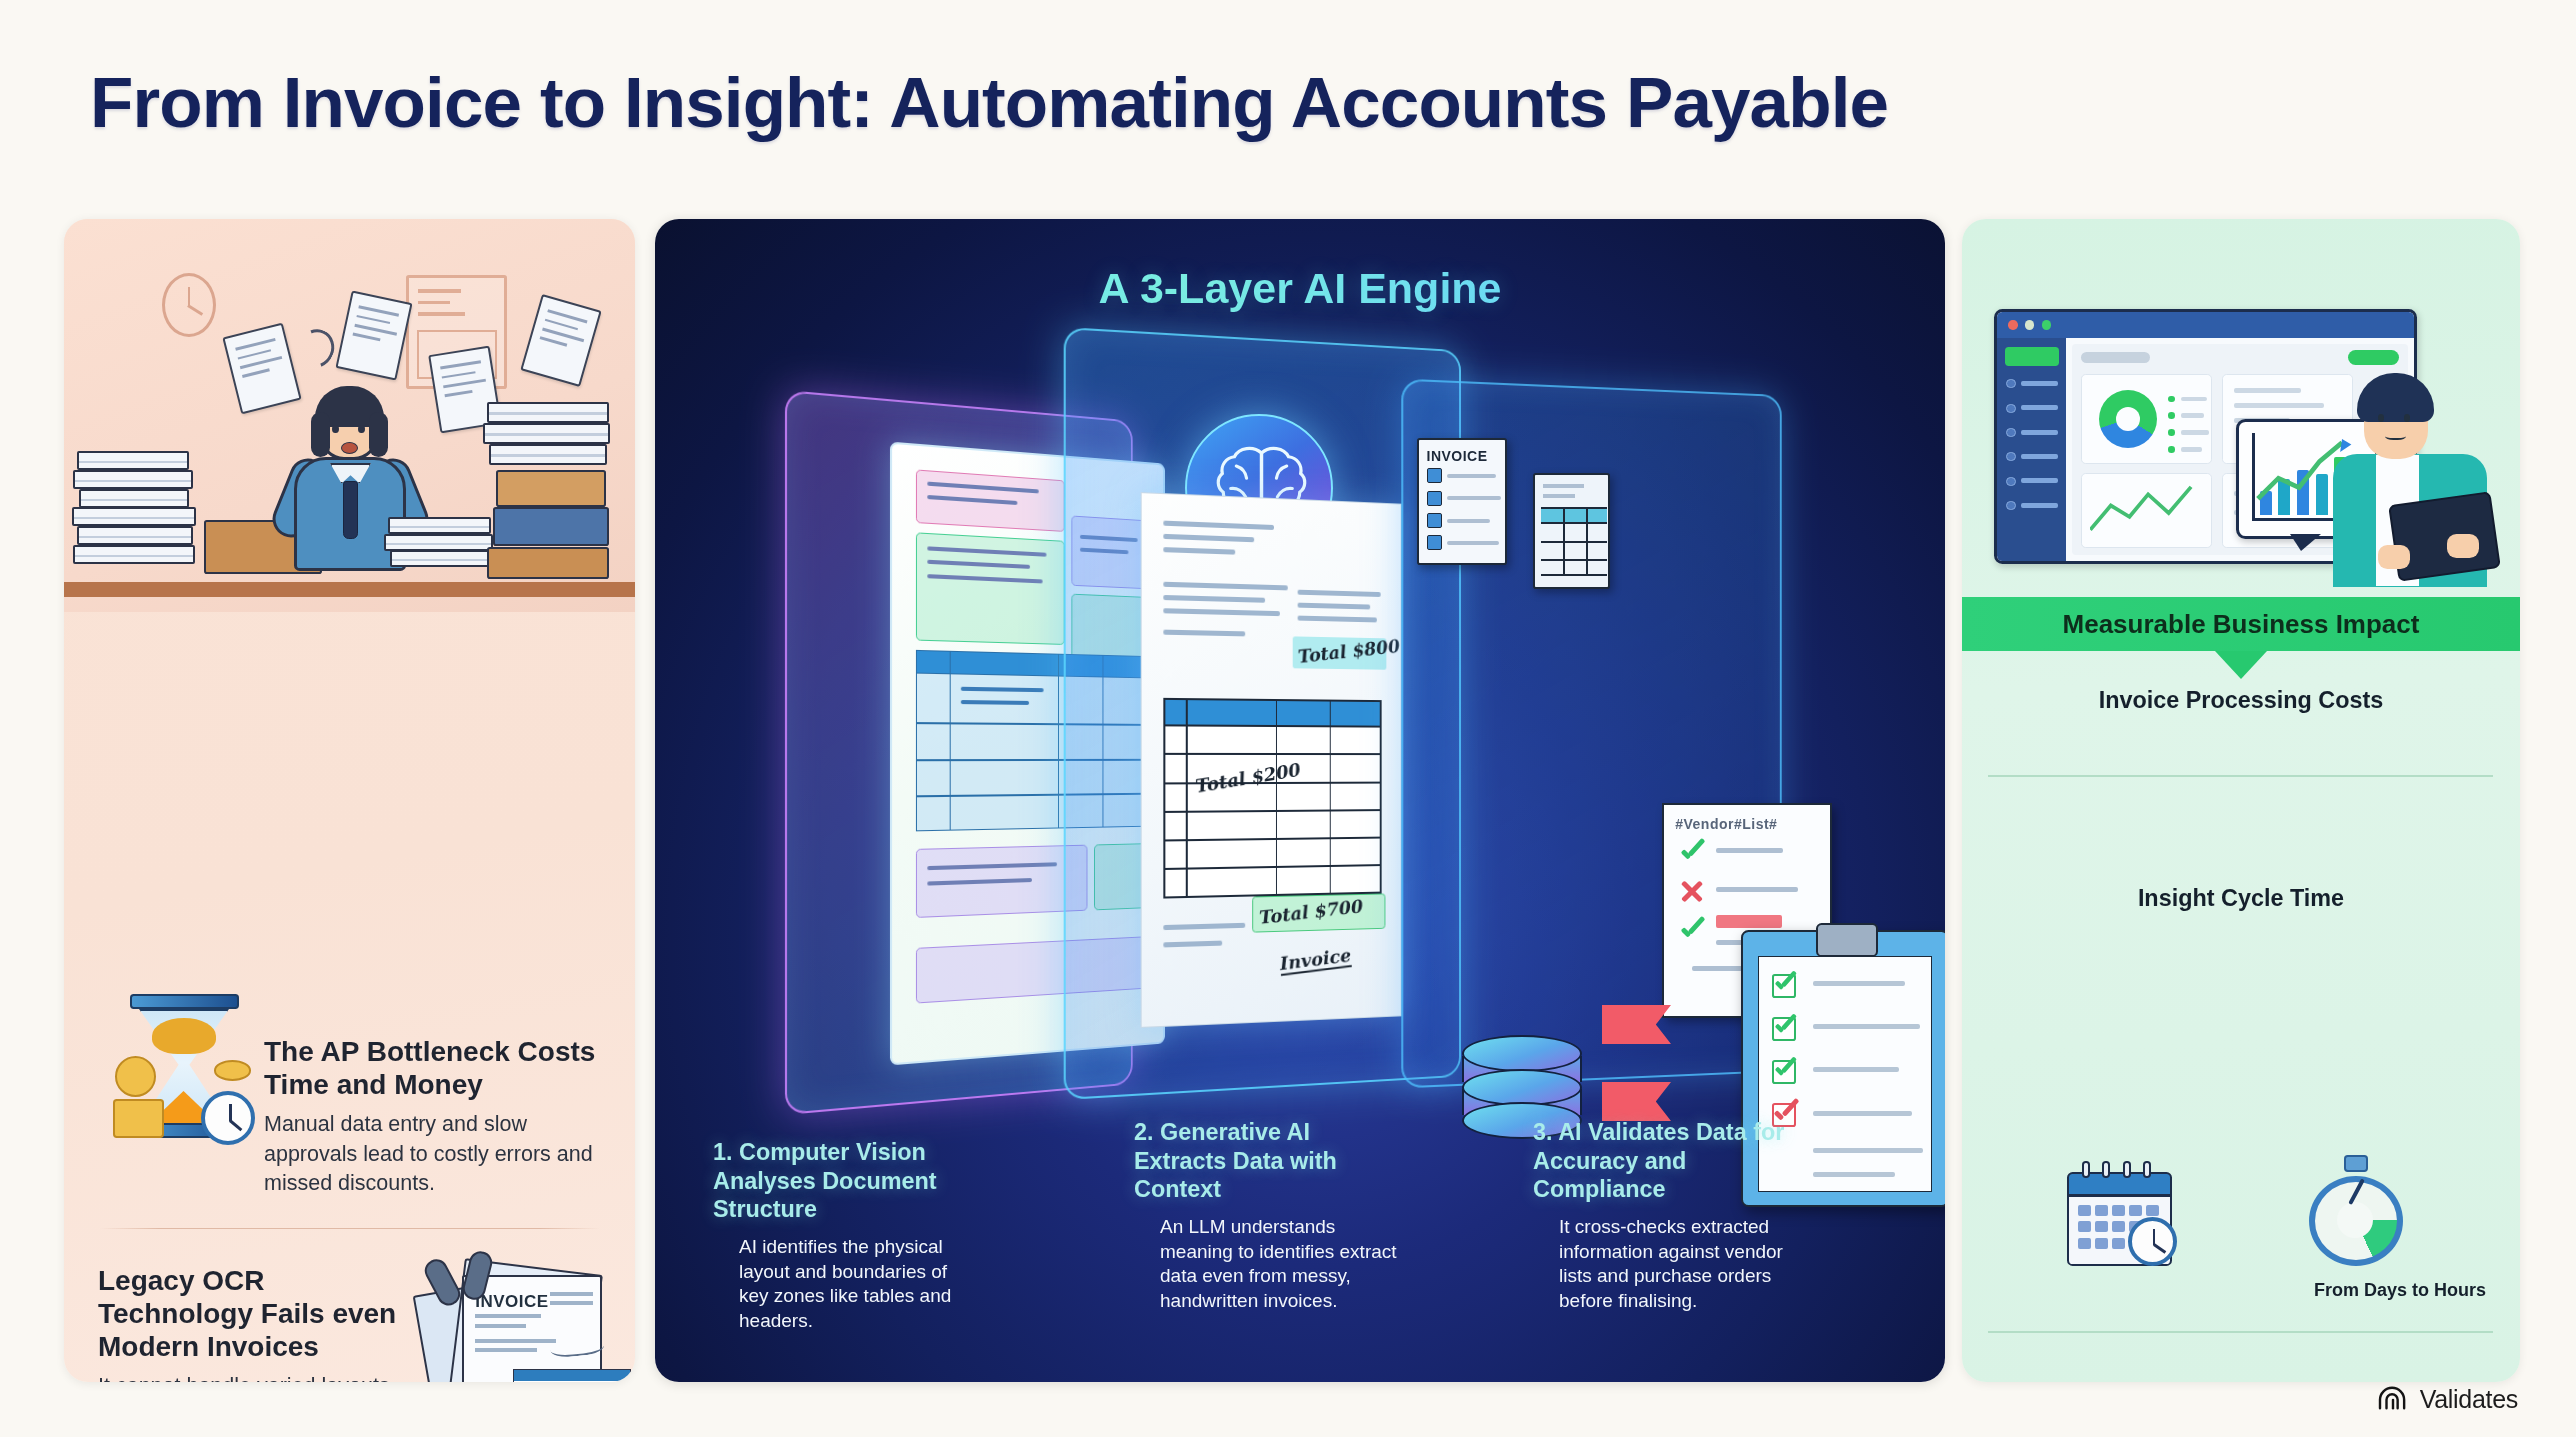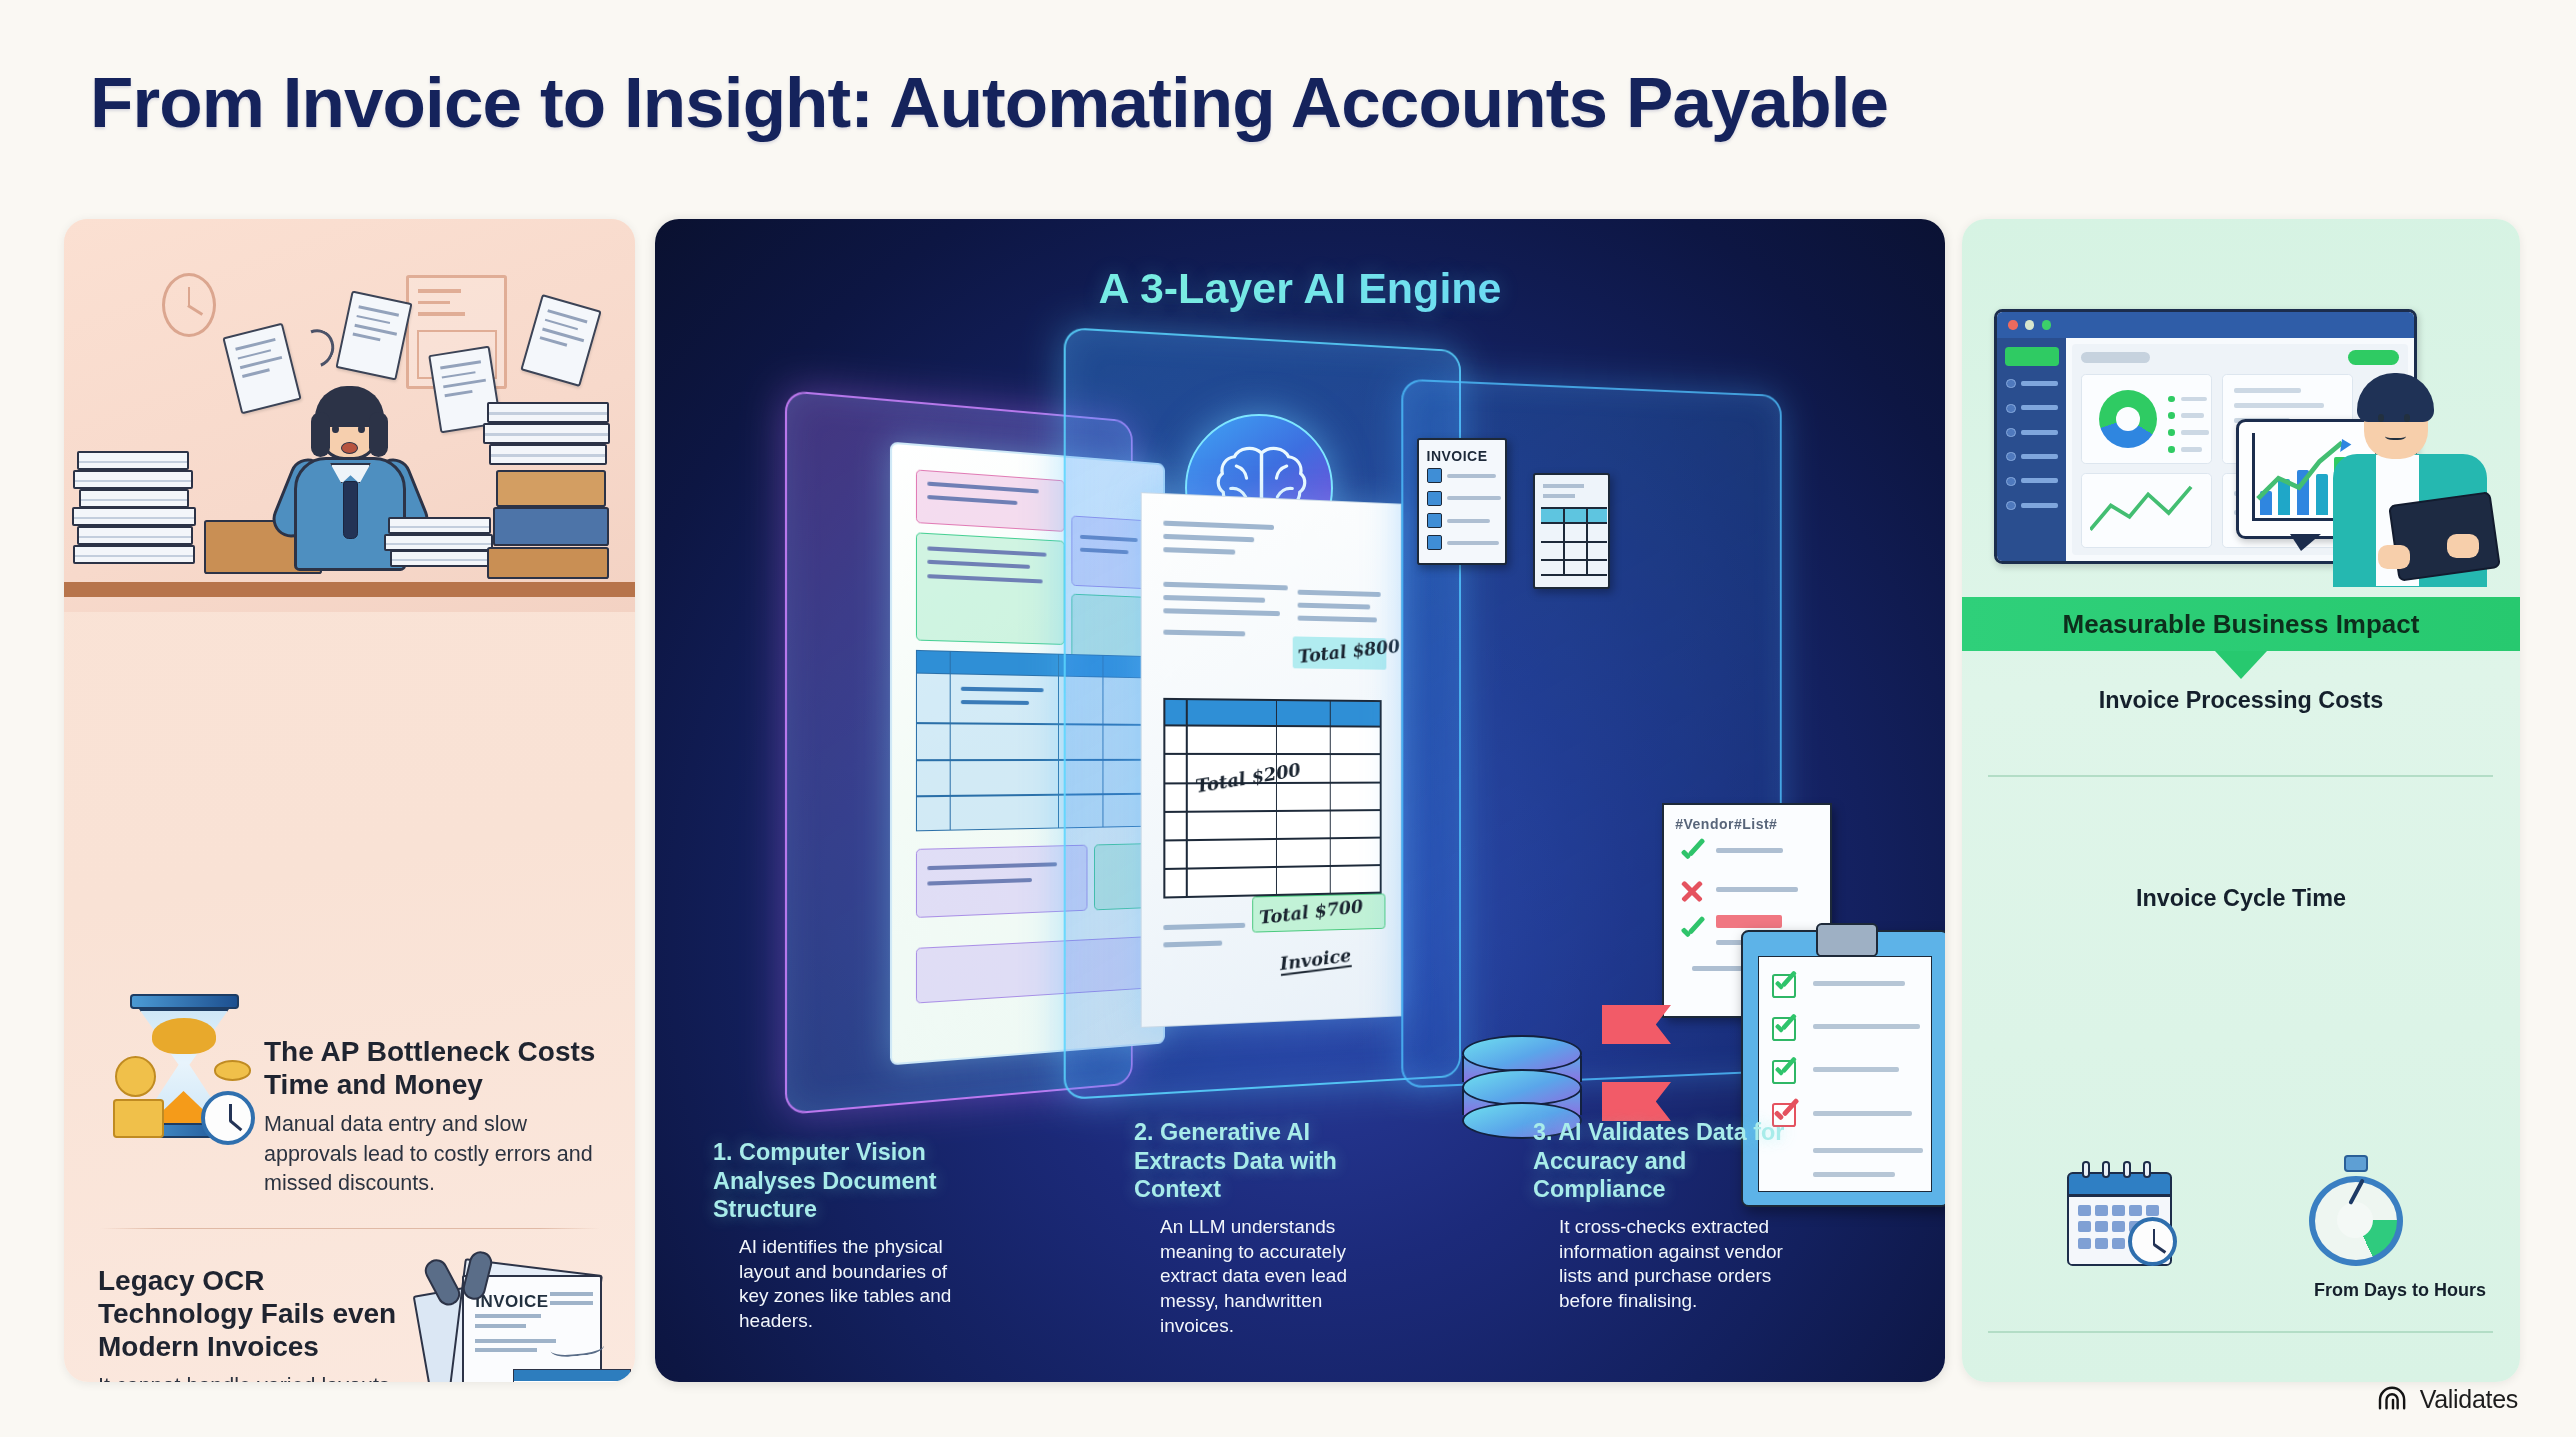--- a/index.html
+++ b/index.html
@@ -644,21 +644,21 @@
         <span>1.</span>
         <span>Computer Vision Analyses Document Structure</span>
       </div>
       <div class="step-desc" style="padding-left:26px;">AI identifies the physical layout and boundaries of key zones like tables and headers.</div>
     </div>
     <div class="step" style="left:479px;top:899px;">
       <div class="step-title">
         <span>2.</span>
         <span>Generative AI Extracts Data with Context</span>
       </div>
-      <div class="step-desc" style="padding-left:26px;">An LLM understands meaning to accurately extract data even lead messy, handwritten invoices.</div>
+      <div class="step-desc" style="padding-left:26px;">An LLM understands meaning to identifies extract data even from messy, handwritten invoices.</div>
     </div>
     <div class="step" style="left:878px;top:899px;">
       <div class="step-title">
         <span>3.</span>
         <span>AI Validates Data for Accuracy and Compliance</span>
       </div>
       <div class="step-desc" style="padding-left:26px;">It cross-checks extracted information against vendor lists and purchase orders before finalising.</div>
     </div>
   </div>
 
@@ -746,21 +746,21 @@
     <div class="impact-banner">Measurable Business Impact</div>
     <div class="impact-notch"></div>
 
     <div class="metric" style="top:468px;">
       <div class="m-label">Invoice Processing Costs</div>
     </div>
 
     <div class="divider" style="top:556px;"></div>
 
     <div class="metric" style="top:666px;">
-      <div class="m-label">Invoice Cycle Time</div>
+      <div class="m-label">Insight Cycle Time</div>
     </div>
     <div class="calicon">
       <div class="cal-top"></div>
       <div class="cal-ring" style="left:20.6px;"></div>
       <div class="cal-ring" style="left:41px;"></div>
       <div class="cal-ring" style="left:62px;"></div>
       <div class="cal-ring" style="left:82px;"></div>
       <div class="cal-body">
         <div class="cal-cell" style="left:9.4px;top:7.5px;"></div>
           <div class="cal-cell" style="left:26px;top:7.5px;"></div>

